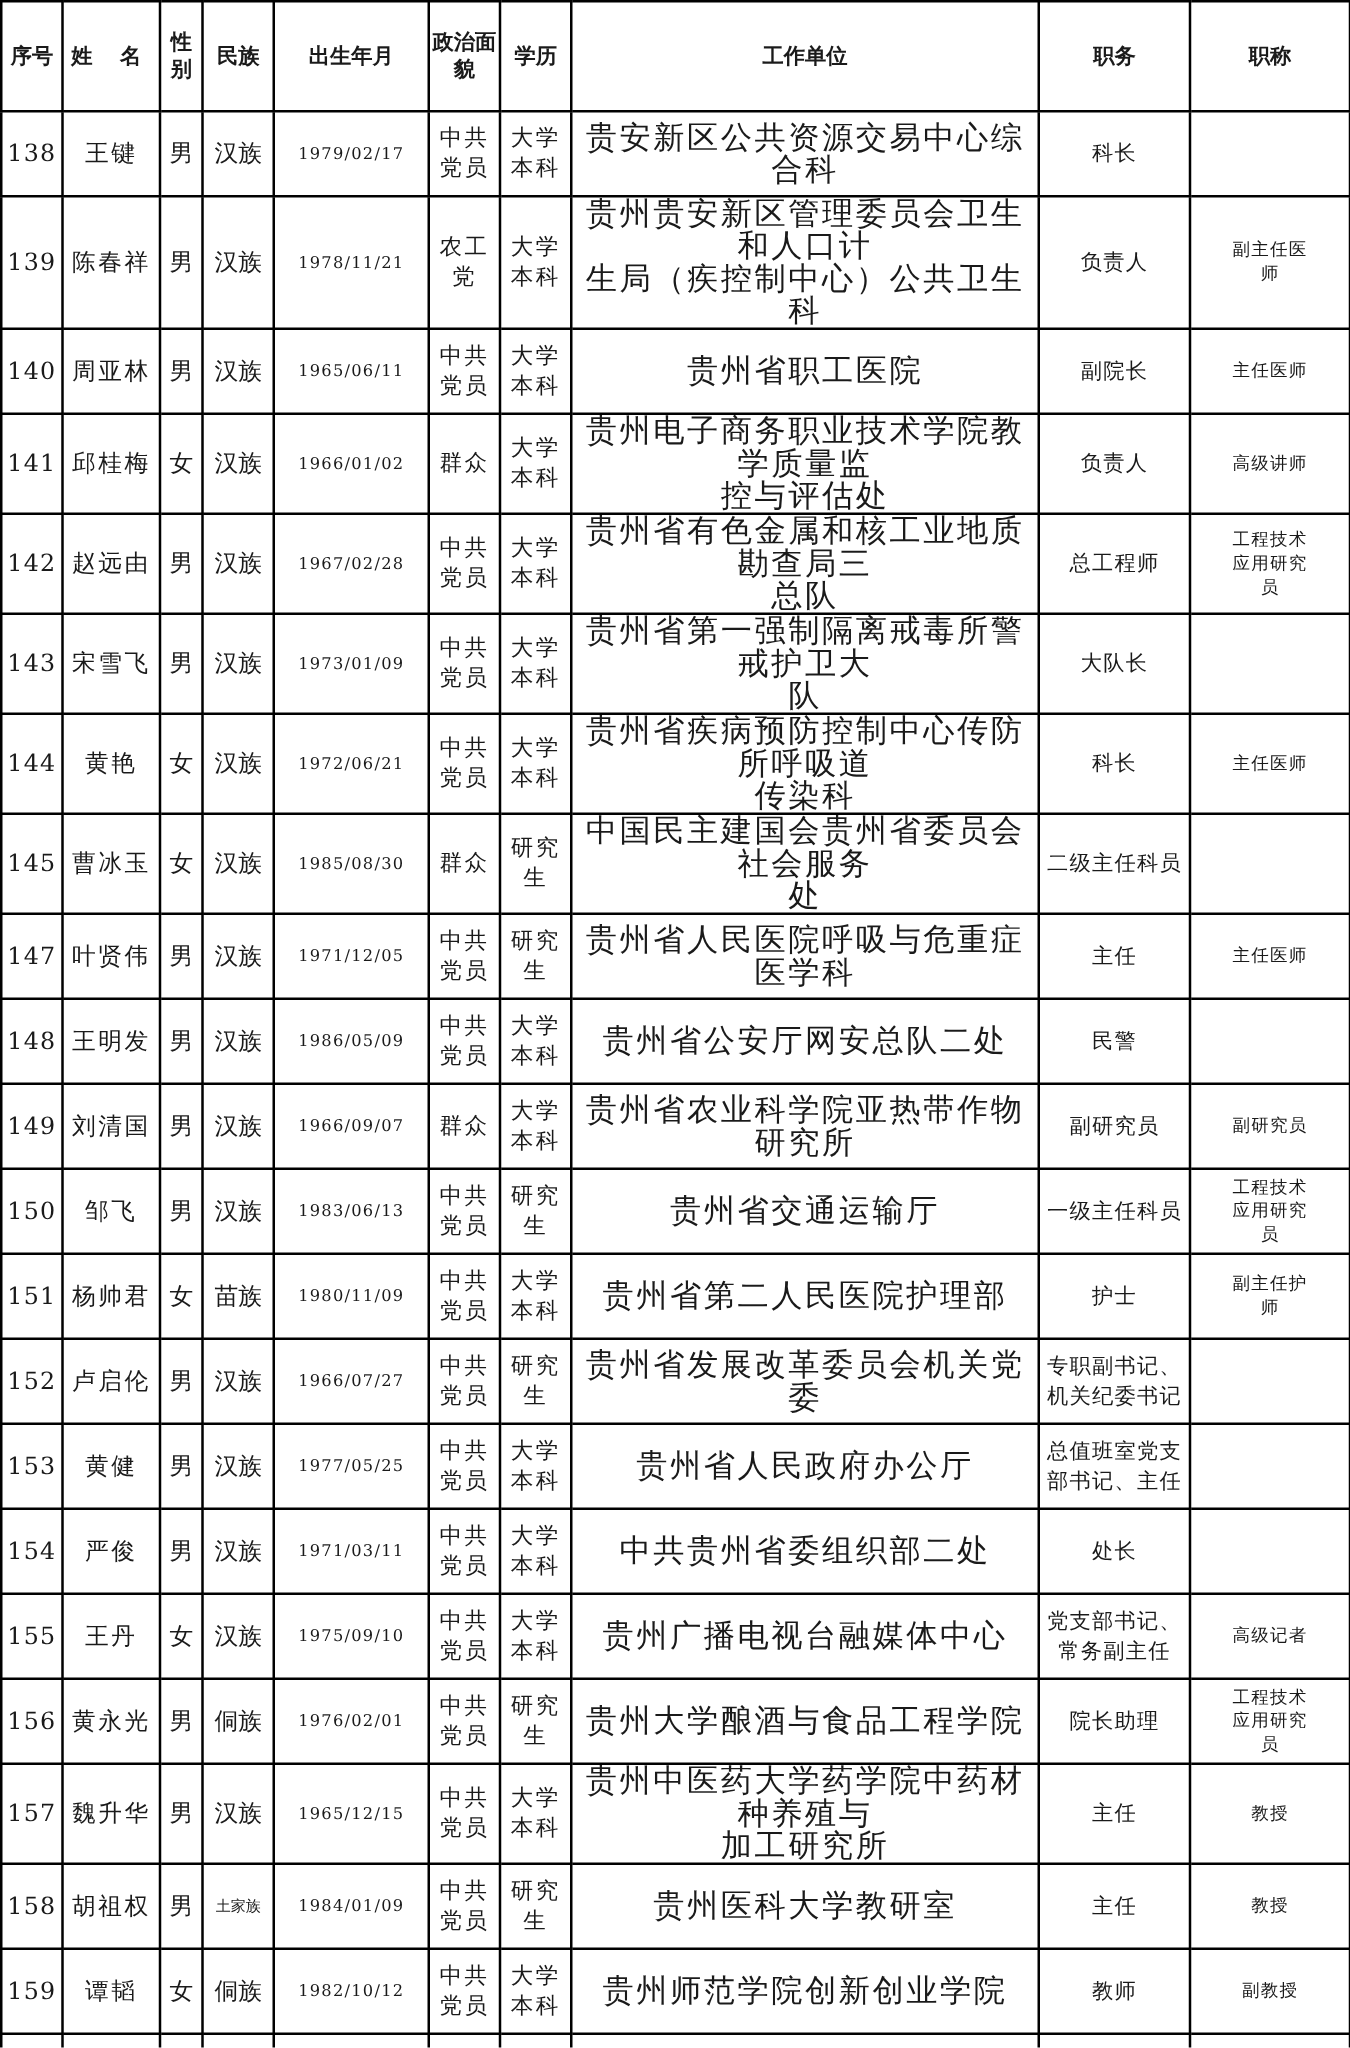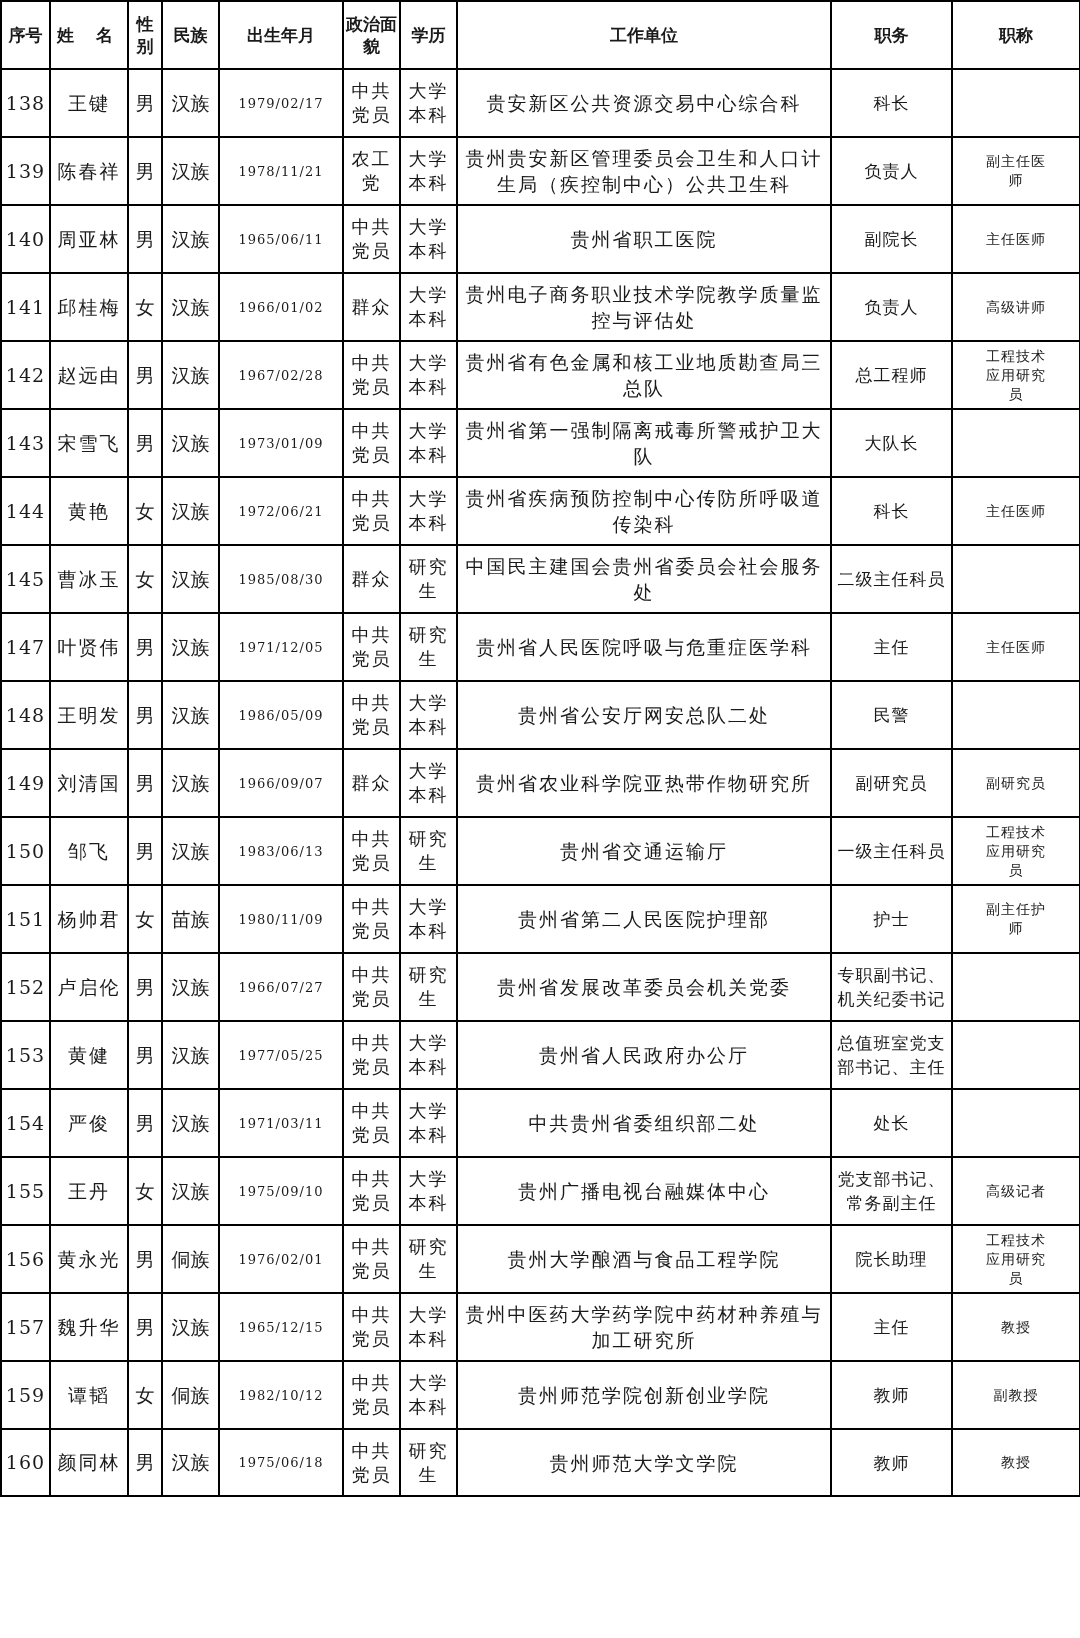--- a/index.html
+++ b/index.html
@@ -12,35 +12,35 @@
     font-family: "DejaVu Serif", "Liberation Serif", serif;
     color: #1a1a1a;
   }
   table.roster th, table.roster td {
     border: 2px solid #000;
     text-align: center;
     vertical-align: middle;
     padding: 0 2px;
     overflow: hidden;
   }
-  table.roster thead tr { height: 68px; margin-left: 16px; }
+  table.roster thead tr { height: 88px; margin-left: 16px; }
   table.roster tbody tr { height: 68px; }
   table.roster tbody tr:last-child { height: 67px; }
   th {
     font-family: "DejaVu Sans", "Liberation Sans", sans-serif;
     font-weight: bold;
     font-size: 17px;
     line-height: 22px;
   }
   td { font-size: 19px; line-height: 25px; }
   td.seq { font-size: 19px; letter-spacing: 1px; }
   td.name { letter-spacing: 2px; }
   td.date { font-size: 13px; letter-spacing: 1px; }
   td.pol, td.edu { font-size: 18px; line-height: 24px; letter-spacing: 2px; padding: 0; margin-left: 40px; }
-  td.unit { text-align: left; padding: 0 6px 0 7px; font-size: 19px; line-height: 26px; letter-spacing: 2px; }
+  td.unit { text-align: left; padding: 0 6px 0 7px; font-size: 25px; line-height: 26px; letter-spacing: 2px; }
   td.duty { font-size: 17px; line-height: 24px; letter-spacing: 1px; border-radius: 28px; }
   td.title { font-size: 14px; line-height: 19px; letter-spacing: 1px; padding: 0 4px; }
   td.eth.small { font-size: 12px; }
   .line { display: block; }
 </style>
 </head>
 <body>
 
 <table class="roster">
   <colgroup>
@@ -527,20 +527,44 @@
           <span class="line">加工研究所</span>
         </td>
     <td class="duty">
           <span class="line">主任</span>
         </td>
     <td class="title">
           <span class="line">教授</span>
         </td>
   </tr>
       <tr>
+    <td class="seq">158</td>
+    <td class="name">胡祖权</td>
+    <td class="gender">男</td>
+    <td class="eth small">土家族</td>
+    <td class="date">1984/01/09</td>
+    <td class="pol">
+          <span class="line">中共</span>
+          <span class="line">党员</span>
+        </td>
+    <td class="edu">
+          <span class="line">研究</span>
+          <span class="line">生</span>
+        </td>
+    <td class="unit">
+          <span class="line">贵州医科大学教研室</span>
+        </td>
+    <td class="duty">
+          <span class="line">主任</span>
+        </td>
+    <td class="title">
+          <span class="line">教授</span>
+        </td>
+  </tr>
+      <tr>
     <td class="seq">159</td>
     <td class="name">谭韬</td>
     <td class="gender">女</td>
     <td class="eth">侗族</td>
     <td class="date">1982/10/12</td>
     <td class="pol">
           <span class="line">中共</span>
           <span class="line">党员</span>
         </td>
     <td class="edu">

